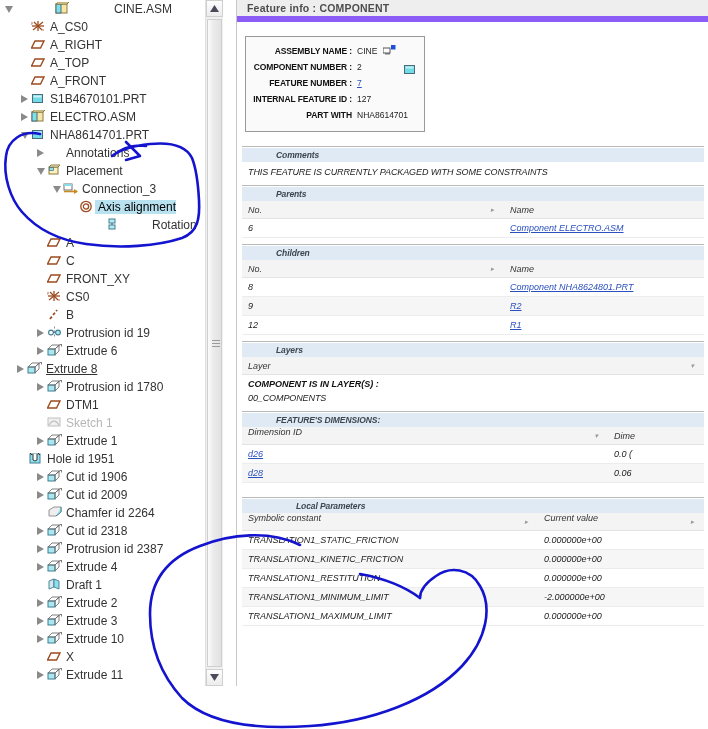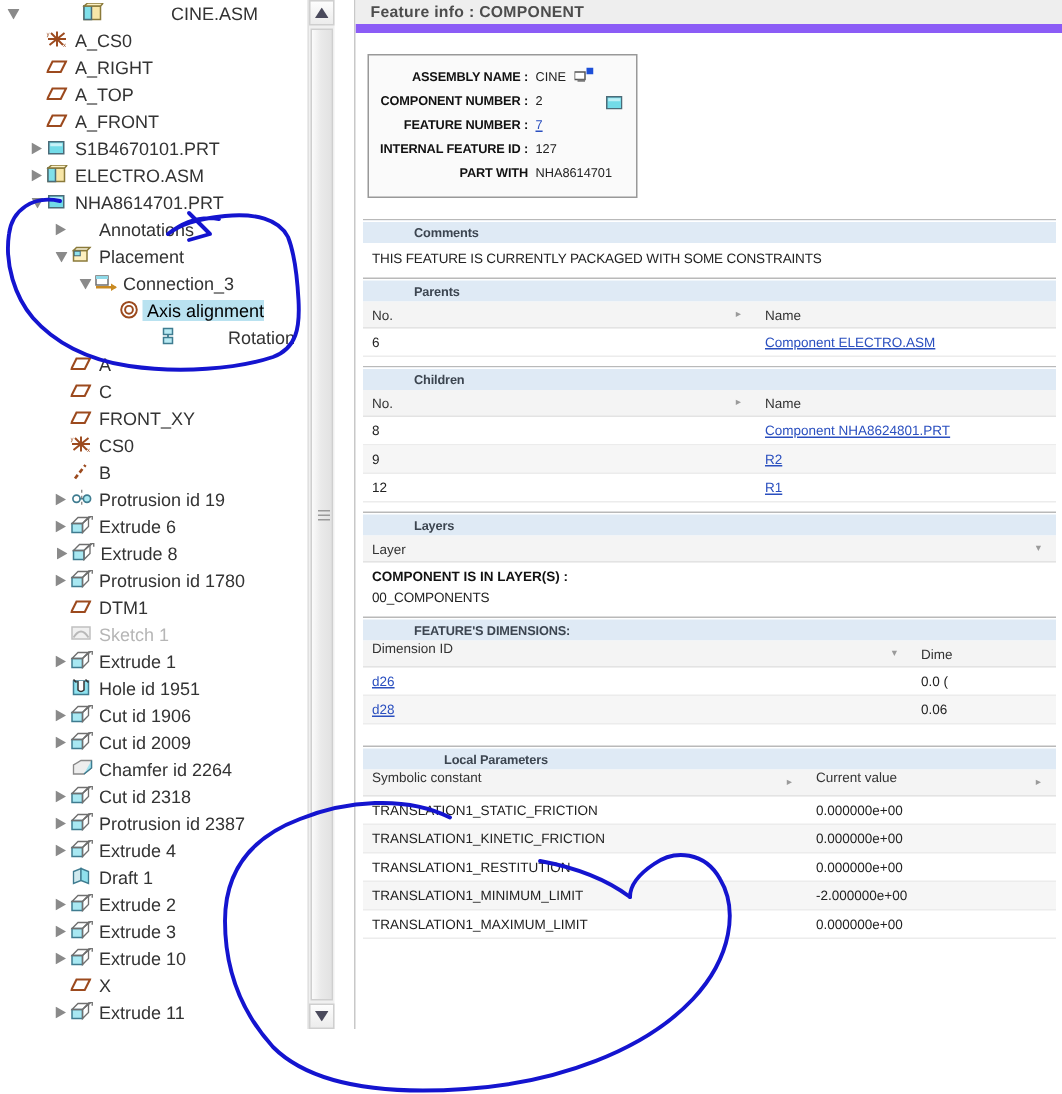--- a/index.html
+++ b/index.html
@@ -86,21 +86,21 @@
 
   
   .sec-bar{
     height:14px;background:#dfeaf5;border-top:1px solid #ffffff;
     display:flex;align-items:center;
   }
   .sec-bar .sec-title{
     padding-left:34px;font-weight:bold;font-size:8.5px;color:#3c4550;
     letter-spacing:-.1px;
   }
-  .sec-wrap{margin:0 5px;}
+  .sec-wrap{margin:0 5px;font-style:italic;}
   .rule{height:1px;background:#b9b9b9;margin:6px 5px 0 5px;}
 
   .sec-text{font-size:9px;color:#222;padding:5px 0 2px 6px;letter-spacing:-.1px;}
   .bold-text{font-weight:bold;font-size:9px;color:#111;padding:4px 0 2px 6px;}
 
   
   table.dt{width:100%;border-collapse:collapse;font-size:9px;table-layout:fixed;}
   table.dt th{
     background:#f4f4f4;text-align:left;font-weight:normal;color:#333;
     height:17px;padding:0 0 0 6px;border-bottom:1px solid #e3e3e3;
@@ -371,21 +371,21 @@
           <svg width="16" height="13">
             <rect x="1" y="5" width="7" height="6" fill="#a8e8f2" stroke="#3f7c90"></rect>
             <path d="M1 5 L5 1 L12 1 L8 5 Z" fill="none" stroke="#6f6f6f" stroke-width=".9"></path>
             <path d="M8 5 L12 1 L12 7 L8 11 Z" fill="none" stroke="#6f6f6f" stroke-width=".9"></path>
             <path d="M9 4 L14 0" stroke="#6f6f6f" stroke-width=".9"></path>
             <path d="M12 0 L14.5 0 L14.5 2.5" fill="none" stroke="#6f6f6f" stroke-width=".9"></path>
           </svg>
         </span>
         <span class="lbl">Extrude 6</span>
       </div>
-      <div class="tree-row" style="padding-left: 36px;">
+      <div class="tree-row" style="padding-left: 15px; text-decoration: underline;">
         <span class="twisty">
           <svg width="7" height="8">
             <polygon points="0,0 7,4 0,8" fill="#8a8a8a"></polygon>
           </svg>
         </span>
         <span class="ico">
           <svg width="16" height="13">
             <rect x="1" y="5" width="7" height="6" fill="#a8e8f2" stroke="#3f7c90"></rect>
             <path d="M1 5 L5 1 L12 1 L8 5 Z" fill="none" stroke="#6f6f6f" stroke-width=".9"></path>
             <path d="M8 5 L12 1 L12 7 L8 11 Z" fill="none" stroke="#6f6f6f" stroke-width=".9"></path>
@@ -441,21 +441,21 @@
           <svg width="16" height="13">
             <rect x="1" y="5" width="7" height="6" fill="#a8e8f2" stroke="#3f7c90"></rect>
             <path d="M1 5 L5 1 L12 1 L8 5 Z" fill="none" stroke="#6f6f6f" stroke-width=".9"></path>
             <path d="M8 5 L12 1 L12 7 L8 11 Z" fill="none" stroke="#6f6f6f" stroke-width=".9"></path>
             <path d="M9 4 L14 0" stroke="#6f6f6f" stroke-width=".9"></path>
             <path d="M12 0 L14.5 0 L14.5 2.5" fill="none" stroke="#6f6f6f" stroke-width=".9"></path>
           </svg>
         </span>
         <span class="lbl">Extrude 1</span>
       </div>
-      <div class="tree-row" style="padding-left: 35px;">
+      <div class="tree-row" style="padding-left: 16px;">
         <span class="twisty"></span>
         <span class="ico">
           <svg width="15" height="13">
             <rect x="2" y="2" width="10" height="9" fill="#8fe3f0" stroke="#3f7c90"></rect>
             <path d="M5 2 L5 8 Q7 10 9 8 L9 2" fill="#ffffff" stroke="#333" stroke-width="1"></path>
             <path d="M2 1 L4 3 M10 1 L12 3" stroke="#333" stroke-width="1"></path>
           </svg>
         </span>
         <span class="lbl">Hole id 1951</span>
       </div>

